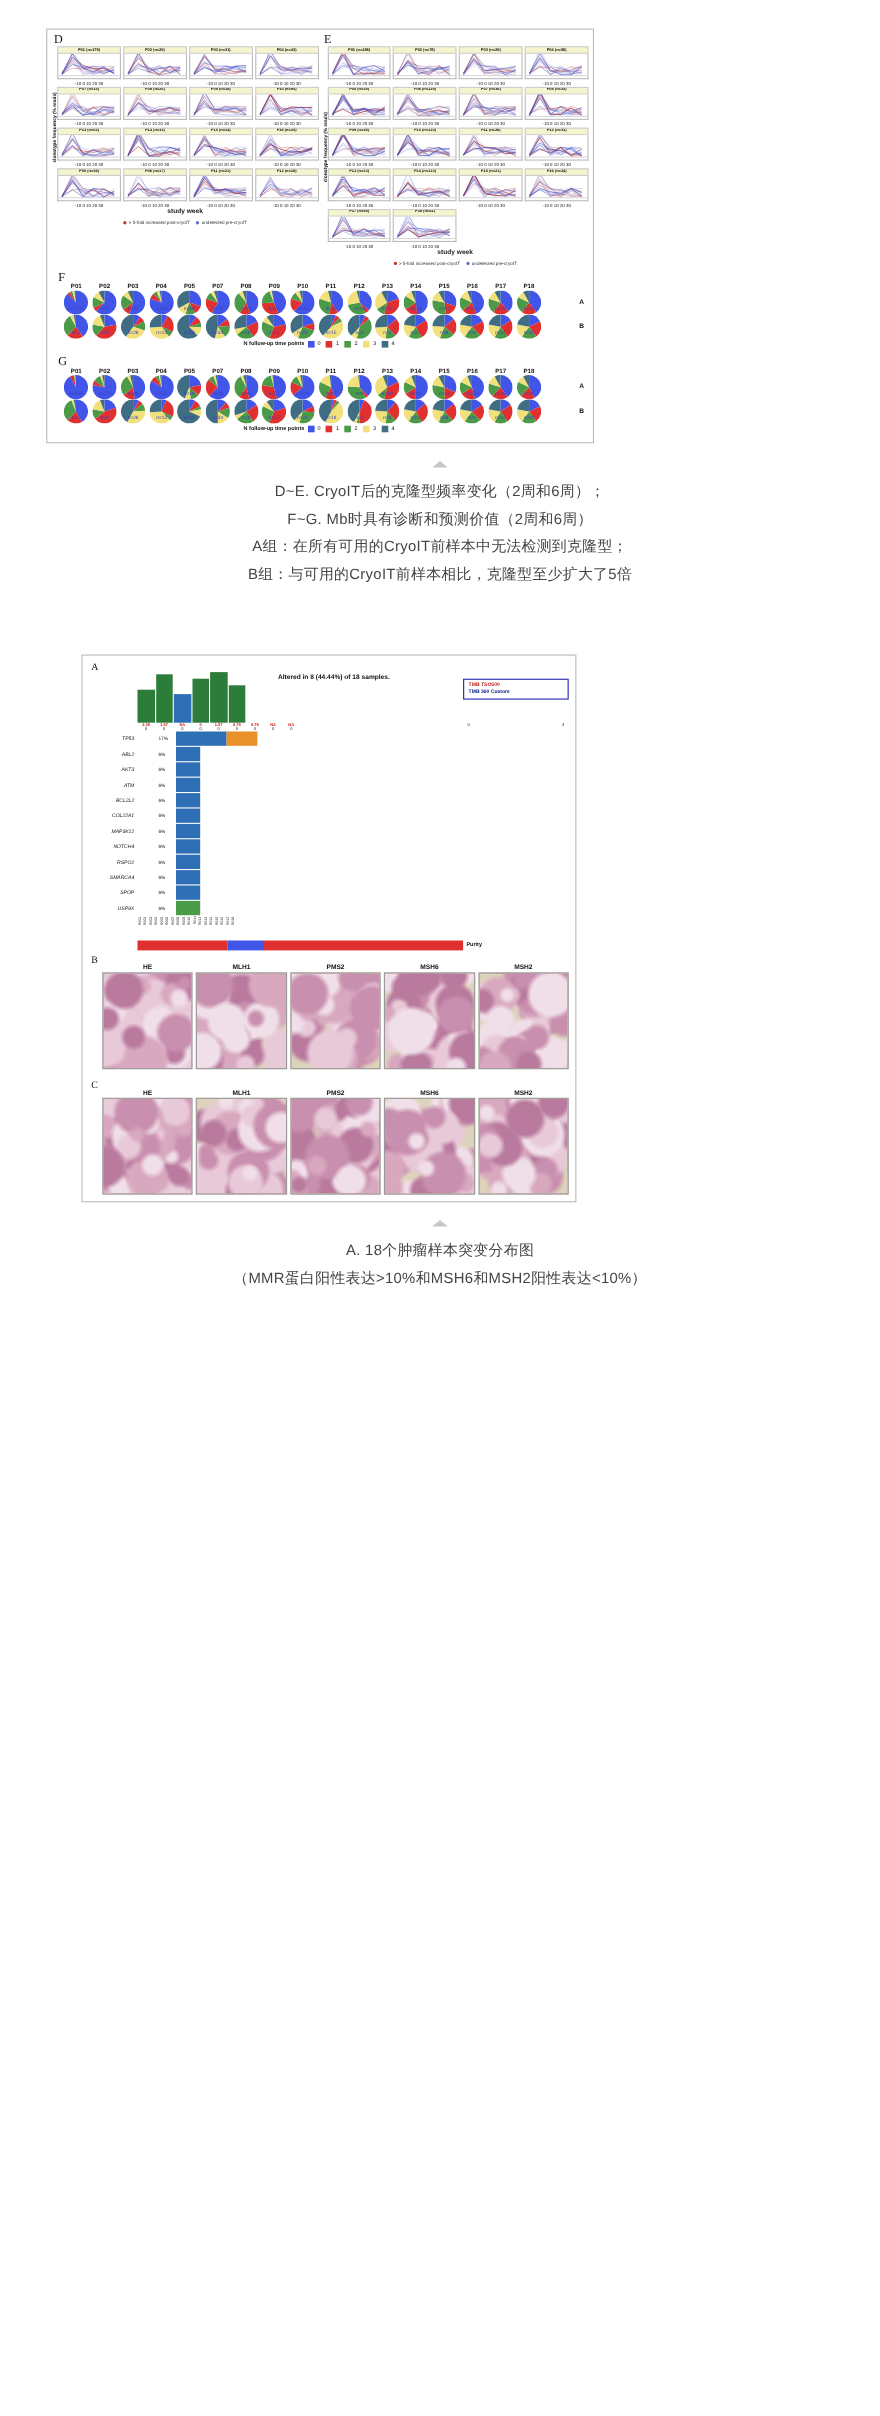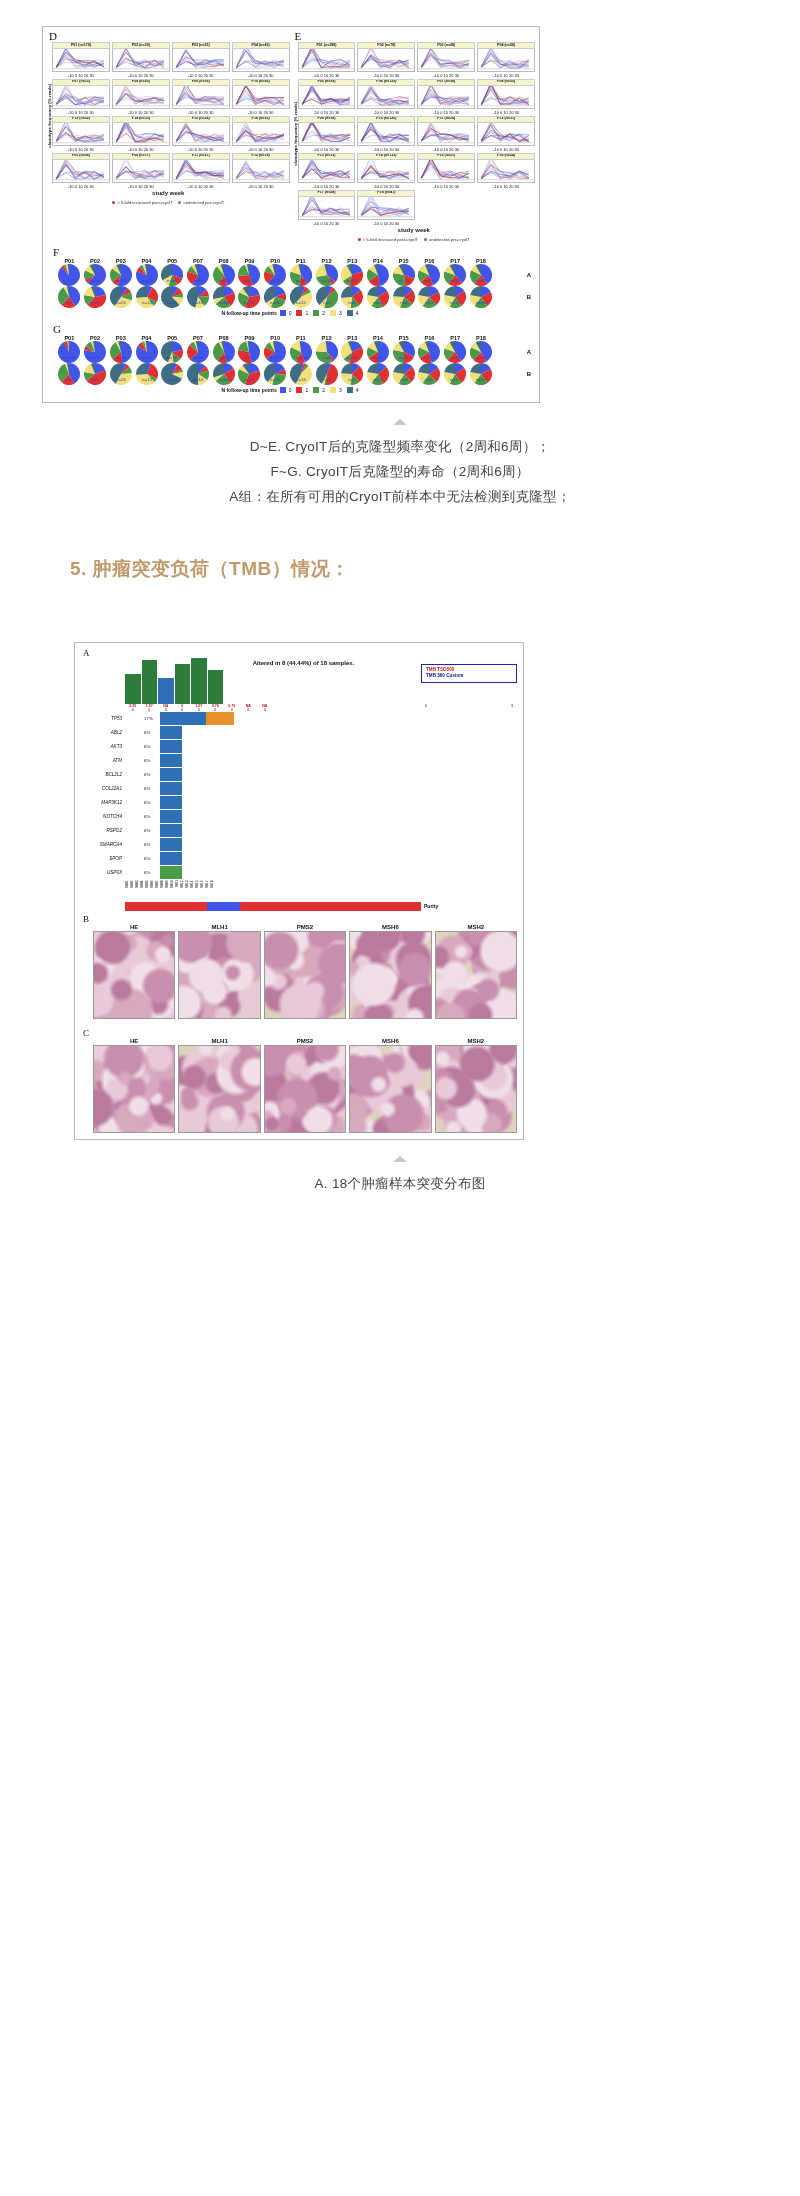--- a/index.html
+++ b/index.html
@@ -1706,25 +1706,25 @@
           <span class="sw" style="background: rgb(63, 110, 132);"></span>
           <span class="num">4</span>
         </div>
     </div>
   </div>
 
   <div class="tri"></div>
 
   <div class="caption">
     <div>D~E. CryoIT后的克隆型频率变化（2周和6周）；</div>
-    <div>F~G. CryoIT后克隆型的寿命（2周和6周）</div>
+    <div>F~G. Mb时具有诊断和预测价值（2周和6周）</div>
     <div>A组：在所有可用的CryoIT前样本中无法检测到克隆型；</div>
+    <div>B组：与可用的CryoIT前样本相比，克隆型至少扩大了5倍</div>
   </div>
 
-  <div class="sec-head">5. 肿瘤突变负荷（TMB）情况：</div>
 
   <div class="figbox fig2" style="margin-top:60px">
 
     <div class="onco">
       <div class="panel-letter small">A</div>
 
       <div style="display:flex; align-items:flex-start;">
         <div style="width:44px"></div>
         <div style="flex:1; position:relative;">
           <div id="tmbTop" style="display: grid; grid-template-columns: repeat(18, 1fr); gap: 1px; height: 46px; align-items: end;">
@@ -2165,15 +2165,16 @@
           <div class="im" style="background: radial-gradient(circle at 55.5% 19.5%, rgb(201, 143, 174) 0px, rgb(201, 143, 174) 7.3px, transparent 12.3px), radial-gradient(circle at 3.9% 24.9%, rgb(201, 143, 174) 0px, rgb(201, 143, 174) 10.5px, transparent 15.5px), radial-gradient(circle at 35.4% 44.8%, rgb(240, 223, 232) 0px, rgb(240, 223, 232) 4.8px, transparent 9.8px), radial-gradient(circle at 46.3% 73.4%, rgb(240, 223, 232) 0px, rgb(240, 223, 232) 4.5px, transparent 9.5px), radial-gradient(circle at 65% 29.9%, rgb(232, 201, 216) 0px, rgb(232, 201, 216) 12.7px, transparent 17.7px), radial-gradient(circle at 4.4% 72%, rgb(216, 168, 191) 0px, rgb(216, 168, 191) 12.2px, transparent 17.2px), radial-gradient(circle at 65.6% 79.9%, rgb(201, 143, 174) 0px, rgb(201, 143, 174) 18px, transparent 23px), radial-gradient(circle at 25% 35.5%, rgb(201, 143, 174) 0px, rgb(201, 143, 174) 18.3px, transparent 23.3px), radial-gradient(circle at 12% 38.5%, rgb(240, 223, 232) 0px, rgb(240, 223, 232) 6.3px, transparent 11.3px), radial-gradient(circle at 18.3% 17.4%, rgb(240, 223, 232) 0px, rgb(240, 223, 232) 16px, transparent 21px), radial-gradient(circle at 40.2% 54%, rgb(232, 201, 216) 0px, rgb(232, 201, 216) 17.9px, transparent 22.9px), radial-gradient(circle at 6.2% 52.4%, rgb(185, 122, 158) 0px, rgb(185, 122, 158) 8.9px, transparent 13.9px), radial-gradient(circle at 53.4% 55.8%, rgb(185, 122, 158) 0px, rgb(185, 122, 158) 18.4px, transparent 23.4px), radial-gradient(circle at 56.9% 55.5%, rgb(240, 223, 232) 0px, rgb(240, 223, 232) 10.3px, transparent 15.3px), radial-gradient(circle at 93.8% 4.9%, rgb(185, 122, 158) 0px, rgb(185, 122, 158) 15.2px, transparent 20.2px), radial-gradient(circle at 74.8% 82.5%, rgb(232, 201, 216) 0px, rgb(232, 201, 216) 7.9px, transparent 12.9px), radial-gradient(circle at 42.8% 96.4%, rgb(185, 122, 158) 0px, rgb(185, 122, 158) 9.2px, transparent 14.2px), radial-gradient(circle at 89.8% 88.8%, rgb(216, 168, 191) 0px, rgb(216, 168, 191) 6.1px, transparent 11.1px), radial-gradient(circle at 92.7% 90.8%, rgb(232, 201, 216) 0px, rgb(232, 201, 216) 15.3px, transparent 20.3px), radial-gradient(circle at 84.1% 0.9%, rgb(240, 223, 232) 0px, rgb(240, 223, 232) 14.7px, transparent 19.7px), radial-gradient(circle at 60.6% 39.4%, rgb(232, 201, 216) 0px, rgb(232, 201, 216) 17.5px, transparent 22.5px), radial-gradient(circle at 2.8% 94.2%, rgb(216, 168, 191) 0px, rgb(216, 168, 191) 11.5px, transparent 16.5px), radial-gradient(circle at 88.9% 3.4%, rgb(201, 143, 174) 0px, rgb(201, 143, 174) 19px, transparent 24px), radial-gradient(circle at 63% 39.2%, rgb(201, 143, 174) 0px, rgb(201, 143, 174) 5.5px, transparent 10.5px), radial-gradient(circle at 74.1% 5.2%, rgb(240, 223, 232) 0px, rgb(240, 223, 232) 15.5px, transparent 20.5px), radial-gradient(circle at 82.5% 66%, rgb(240, 223, 232) 0px, rgb(240, 223, 232) 11.2px, transparent 16.2px), radial-gradient(circle at 74.7% 5.7%, rgb(240, 223, 232) 0px, rgb(240, 223, 232) 11.2px, transparent 16.2px), radial-gradient(circle at 11.3% 56.1%, rgb(232, 201, 216) 0px, rgb(232, 201, 216) 3.9px, transparent 8.9px), radial-gradient(circle at 68.9% 31%, rgb(232, 201, 216) 0px, rgb(232, 201, 216) 15.1px, transparent 20.1px), radial-gradient(circle at 20.9% 53.6%, rgb(216, 168, 191) 0px, rgb(216, 168, 191) 5px, transparent 10px), radial-gradient(circle at 40% 27.5%, rgb(201, 143, 174) 0px, rgb(201, 143, 174) 12.2px, transparent 17.2px), radial-gradient(circle at 73.6% 78.7%, rgb(240, 223, 232) 0px, rgb(240, 223, 232) 12.7px, transparent 17.7px), radial-gradient(circle at 9.1% 59.1%, rgb(201, 143, 174) 0px, rgb(201, 143, 174) 18.2px, transparent 23.2px), radial-gradient(circle at 72.8% 65.9%, rgb(201, 143, 174) 0px, rgb(201, 143, 174) 5px, transparent 10px), radial-gradient(circle at 48.5% 85.5%, rgb(185, 122, 158) 0px, rgb(185, 122, 158) 3.5px, transparent 8.5px), radial-gradient(circle at 32% 42.3%, rgb(201, 143, 174) 0px, rgb(201, 143, 174) 4.6px, transparent 9.6px), radial-gradient(circle at 71.4% 83.7%, rgb(185, 122, 158) 0px, rgb(185, 122, 158) 13.5px, transparent 18.5px), radial-gradient(circle at 0.4% 27.6%, rgb(185, 122, 158) 0px, rgb(185, 122, 158) 9.2px, transparent 14.2px), radial-gradient(circle at 4.1% 34%, rgb(201, 143, 174) 0px, rgb(201, 143, 174) 13.7px, transparent 18.7px), radial-gradient(circle at 94.5% 1.6%, rgb(232, 201, 216) 0px, rgb(232, 201, 216) 6.7px, transparent 11.7px), radial-gradient(circle at 57% 57.1%, rgb(232, 201, 216) 0px, rgb(232, 201, 216) 12.2px, transparent 17.2px), radial-gradient(circle at 26.2% 98.2%, rgb(240, 223, 232) 0px, rgb(240, 223, 232) 7.5px, transparent 12.5px), radial-gradient(circle at 70.6% 11.6%, rgb(216, 168, 191) 0px, rgb(216, 168, 191) 8px, transparent 13px), radial-gradient(circle at 70.3% 43.1%, rgb(232, 201, 216) 0px, rgb(232, 201, 216) 6.7px, transparent 11.7px), radial-gradient(circle at 52% 43.1%, rgb(185, 122, 158) 0px, rgb(185, 122, 158) 7.3px, transparent 12.3px), radial-gradient(circle at 99.9% 62.2%, rgb(201, 143, 174) 0px, rgb(201, 143, 174) 6.1px, transparent 11.1px), rgb(221, 210, 188); background-blend-mode: normal;"></div>
           <div class="im" style="background: radial-gradient(circle at 12.2% 49.3%, rgb(232, 201, 216) 0px, rgb(232, 201, 216) 8.7px, transparent 13.7px), radial-gradient(circle at 51.7% 20.9%, rgb(185, 122, 158) 0px, rgb(185, 122, 158) 14.8px, transparent 19.8px), radial-gradient(circle at 84.2% 3.8%, rgb(185, 122, 158) 0px, rgb(185, 122, 158) 11.7px, transparent 16.7px), radial-gradient(circle at 21.9% 96%, rgb(240, 223, 232) 0px, rgb(240, 223, 232) 4.8px, transparent 9.8px), radial-gradient(circle at 71.9% 35.6%, rgb(232, 201, 216) 0px, rgb(232, 201, 216) 11.4px, transparent 16.4px), radial-gradient(circle at 27.8% 51.6%, rgb(185, 122, 158) 0px, rgb(185, 122, 158) 14.2px, transparent 19.2px), radial-gradient(circle at 44.9% 78.9%, rgb(240, 223, 232) 0px, rgb(240, 223, 232) 12.7px, transparent 17.7px), radial-gradient(circle at 35.3% 65.7%, rgb(216, 168, 191) 0px, rgb(216, 168, 191) 15.5px, transparent 20.5px), radial-gradient(circle at 4.8% 47.4%, rgb(201, 143, 174) 0px, rgb(201, 143, 174) 9.7px, transparent 14.7px), radial-gradient(circle at 3.4% 52.8%, rgb(201, 143, 174) 0px, rgb(201, 143, 174) 19px, transparent 24px), radial-gradient(circle at 51.4% 16.5%, rgb(240, 223, 232) 0px, rgb(240, 223, 232) 5.2px, transparent 10.2px), radial-gradient(circle at 69.1% 90.3%, rgb(216, 168, 191) 0px, rgb(216, 168, 191) 7.8px, transparent 12.8px), radial-gradient(circle at 60.5% 2.4%, rgb(240, 223, 232) 0px, rgb(240, 223, 232) 18.7px, transparent 23.7px), radial-gradient(circle at 66.1% 5.4%, rgb(216, 168, 191) 0px, rgb(216, 168, 191) 18.8px, transparent 23.8px), radial-gradient(circle at 71.1% 37.6%, rgb(240, 223, 232) 0px, rgb(240, 223, 232) 17.9px, transparent 22.9px), radial-gradient(circle at 84.3% 26.2%, rgb(216, 168, 191) 0px, rgb(216, 168, 191) 3.1px, transparent 8.1px), radial-gradient(circle at 7.9% 15%, rgb(240, 223, 232) 0px, rgb(240, 223, 232) 4.6px, transparent 9.6px), radial-gradient(circle at 75.5% 75.3%, rgb(201, 143, 174) 0px, rgb(201, 143, 174) 8.2px, transparent 13.2px), radial-gradient(circle at 19.2% 44.7%, rgb(185, 122, 158) 0px, rgb(185, 122, 158) 15px, transparent 20px), radial-gradient(circle at 78.4% 40.6%, rgb(185, 122, 158) 0px, rgb(185, 122, 158) 7.8px, transparent 12.8px), radial-gradient(circle at 92.8% 1.1%, rgb(232, 201, 216) 0px, rgb(232, 201, 216) 12.5px, transparent 17.5px), radial-gradient(circle at 59.4% 26.7%, rgb(201, 143, 174) 0px, rgb(201, 143, 174) 8px, transparent 13px), radial-gradient(circle at 49.3% 93.2%, rgb(240, 223, 232) 0px, rgb(240, 223, 232) 7.2px, transparent 12.2px), radial-gradient(circle at 66.2% 32.1%, rgb(185, 122, 158) 0px, rgb(185, 122, 158) 9.1px, transparent 14.1px), radial-gradient(circle at 10% 42%, rgb(185, 122, 158) 0px, rgb(185, 122, 158) 3.9px, transparent 8.9px), radial-gradient(circle at 20.5% 27.5%, rgb(232, 201, 216) 0px, rgb(232, 201, 216) 7.1px, transparent 12.1px), radial-gradient(circle at 48% 98.9%, rgb(216, 168, 191) 0px, rgb(216, 168, 191) 13.7px, transparent 18.7px), radial-gradient(circle at 67.1% 42.4%, rgb(201, 143, 174) 0px, rgb(201, 143, 174) 6.9px, transparent 11.9px), radial-gradient(circle at 52% 33.3%, rgb(216, 168, 191) 0px, rgb(216, 168, 191) 8.1px, transparent 13.1px), radial-gradient(circle at 56.5% 73.2%, rgb(185, 122, 158) 0px, rgb(185, 122, 158) 16.4px, transparent 21.4px), radial-gradient(circle at 79.6% 61.2%, rgb(232, 201, 216) 0px, rgb(232, 201, 216) 14.3px, transparent 19.3px), radial-gradient(circle at 45.5% 67.8%, rgb(216, 168, 191) 0px, rgb(216, 168, 191) 5.4px, transparent 10.4px), radial-gradient(circle at 49.6% 68%, rgb(240, 223, 232) 0px, rgb(240, 223, 232) 17.6px, transparent 22.6px), radial-gradient(circle at 43.4% 4%, rgb(185, 122, 158) 0px, rgb(185, 122, 158) 7.5px, transparent 12.5px), radial-gradient(circle at 14.5% 6.6%, rgb(216, 168, 191) 0px, rgb(216, 168, 191) 18.5px, transparent 23.5px), radial-gradient(circle at 96.6% 15%, rgb(232, 201, 216) 0px, rgb(232, 201, 216) 6.7px, transparent 11.7px), radial-gradient(circle at 49.4% 49.7%, rgb(216, 168, 191) 0px, rgb(216, 168, 191) 15.1px, transparent 20.1px), radial-gradient(circle at 33.4% 1.4%, rgb(240, 223, 232) 0px, rgb(240, 223, 232) 15.6px, transparent 20.6px), radial-gradient(circle at 74.3% 82%, rgb(201, 143, 174) 0px, rgb(201, 143, 174) 13.8px, transparent 18.8px), radial-gradient(circle at 16.8% 61.4%, rgb(216, 168, 191) 0px, rgb(216, 168, 191) 18.9px, transparent 23.9px), radial-gradient(circle at 34.5% 86.1%, rgb(216, 168, 191) 0px, rgb(216, 168, 191) 17.3px, transparent 22.3px), radial-gradient(circle at 39.7% 63.9%, rgb(240, 223, 232) 0px, rgb(240, 223, 232) 13.9px, transparent 18.9px), radial-gradient(circle at 96.4% 31.8%, rgb(185, 122, 158) 0px, rgb(185, 122, 158) 16.4px, transparent 21.4px), radial-gradient(circle at 45.1% 78.8%, rgb(232, 201, 216) 0px, rgb(232, 201, 216) 3.7px, transparent 8.7px), radial-gradient(circle at 12.4% 38.8%, rgb(201, 143, 174) 0px, rgb(201, 143, 174) 11.1px, transparent 16.1px), radial-gradient(circle at 26% 77%, rgb(201, 143, 174) 0px, rgb(201, 143, 174) 3.4px, transparent 8.4px), rgb(221, 210, 188); background-blend-mode: normal;"></div>
         </div>
     </div>
   </div>
 
   <div class="tri"></div>
 
   <div class="caption" style="padding-bottom:40px">
     <div>A. 18个肿瘤样本突变分布图</div>
+    <div>（MMR蛋白阳性表达&gt;10%和MSH6和MSH2阳性表达&lt;10%）</div>
   </div>
 
 </div>
 
 </body></html>

